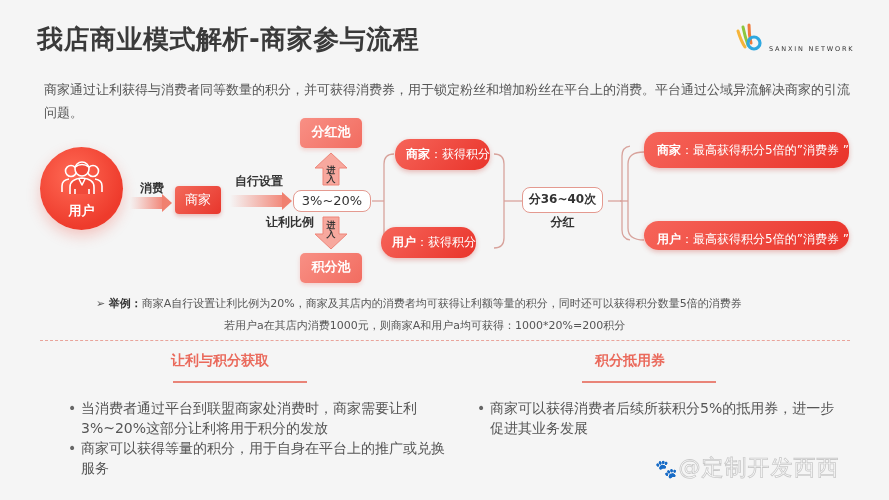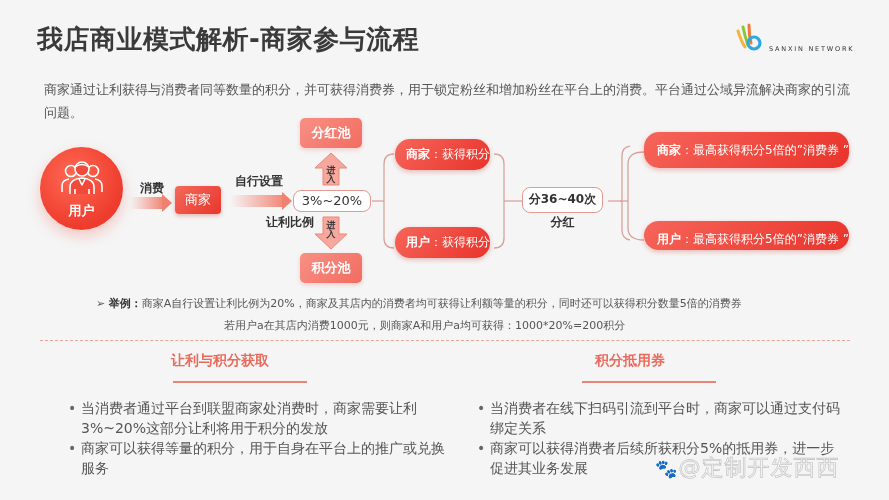--- a/index.html
+++ b/index.html
@@ -21,21 +21,21 @@
 
   .arrow-grad { height: 12px; background: linear-gradient(90deg, rgba(245,140,125,0) 0%, #f28a7c 100%); }
   .arrow-head { width: 0; height: 0; border-top: 9px solid transparent; border-bottom: 9px solid transparent; border-left: 10px solid #f0806f; }
   .small-label { font-size: 12px; font-weight: bold; color: #333; }
 
   .merchant-box { left: 175px; top: 186px; width: 46px; height: 28px; background: linear-gradient(135deg, #f36a5b, #e8362c);
     color: #fff; font-size: 13px; text-align: center; line-height: 28px; border-radius: 4px; box-shadow: 0 2px 4px rgba(200,50,40,0.3); }
   .pct-box { left: 293px; top: 190px; width: 78px; height: 22px; border: 1.5px solid #e49a90; border-radius: 8px; background: #fff;
     font-size: 13px; text-align: center; line-height: 19px; color: #333; }
   .pool { width: 62px; height: 30px; background: linear-gradient(135deg, #f89085, #f26c60); color: #fff; font-weight: bold;
-    font-size: 13px; text-align: center; line-height: 30px; border-radius: 5px; box-shadow: 0 2px 4px rgba(230,90,80,0.25); }
+    font-size: 13px; text-align: center; line-height: 30px; border-radius: 5px; box-shadow: 0 2px 4px rgba(230,90,80,0.25); font-family: Liberation Mono, monospace; }
   .vert-arrow { width: 34px; }
   .va-label { position: absolute; left: 11px; font-size: 9px; font-weight: bold; color: #333; width: 12px; line-height: 9px; text-align: center; }
 
   .red-box { background: linear-gradient(135deg, #f6655a, #e9332a); color: #fff; font-size: 12px; border-radius: 15px;
     box-shadow: 0 2px 5px rgba(200,50,40,0.3); line-height: 30px; padding-left: 10px; text-align: right; }
   .red-box b { font-weight: bold; }
   .mid-box { left: 522px; top: 187px; width: 81px; height: 26px; border: 1.5px solid #e49a90; border-radius: 8px; background: #fff;
     font-size: 12px; font-weight: bold; text-align: center; line-height: 23px; color: #333; }
 
   .example1 { left: 96px; top: 296px; font-size: 11px; color: #555; }
@@ -131,21 +131,21 @@
 <svg class="abs" style="left:620px; top:130px;" width="30" height="120" viewBox="0 0 30 120">
   <g stroke="#d8a39c" stroke-width="1.3" fill="none">
     <path d="M0 71 L8 71"></path>
     <path d="M24 22 Q8 22 8 34 L8 98 Q8 110 24 110"></path>
   </g>
 </svg>
 
 <div class="abs red-box" style="left:395px; top:139px; width:95px; height:31px;">
   <b>商家</b><span>：</span><span>获得积分</span>
 </div>
-<div class="abs red-box" style="left:395px; top:227px; width:95px; height:31px;">
+<div class="abs red-box" style="left:381px; top:227px; width:95px; height:31px;">
   <b>用户</b><span>：</span><span>获得积分</span>
 </div>
 
 <div class="abs mid-box">分36~40次分红</div>
 
 <div class="abs red-box" style="left:644px; top:132px; width:205px; height:36px; line-height:36px;">
   <b>商家</b><span>：</span><span>最高获得积分5倍的”消费券 ”</span>
 </div>
 <div class="abs red-box" style="left:644px; top:221px; width:205px; height:29px; line-height:36px;">
   <b>用户</b><span>：</span><span>最高获得积分5倍的”消费券 ”</span>
@@ -162,19 +162,18 @@
 <div class="abs sec-title" style="left:145px; top:352px; width:150px;">让利与积分获取</div>
 <div class="abs sec-line" style="left:173px; top:381px; width:134px;"></div>
 <ul class="abs bullets" style="left:68px; top:398px; width:380px;">
   <li>当消费者通过平台到联盟商家处消费时，商家需要让利3%~20%这部分让利将用于积分的发放</li>
   <li>商家可以获得等量的积分，用于自身在平台上的推广或兑换服务</li>
 </ul>
 
 <div class="abs sec-title" style="left:570px; top:352px; width:120px;">积分抵用券</div>
 <div class="abs sec-line" style="left:582px; top:381px; width:134px;"></div>
 <ul class="abs bullets" style="left:477px; top:398px; width:365px;">
-  <li>当消费者在线下扫码引流到平台时，商家可以通过支付码绑定关系</li>
   <li>商家可以获得消费者后续所获积分5%的抵用券，进一步促进其业务发展</li>
 </ul>
 
 <div class="abs watermark">
   <span style="font-size:18px;">🐾</span><span>@定制开发西西</span>
 </div>
 
 </body></html>

